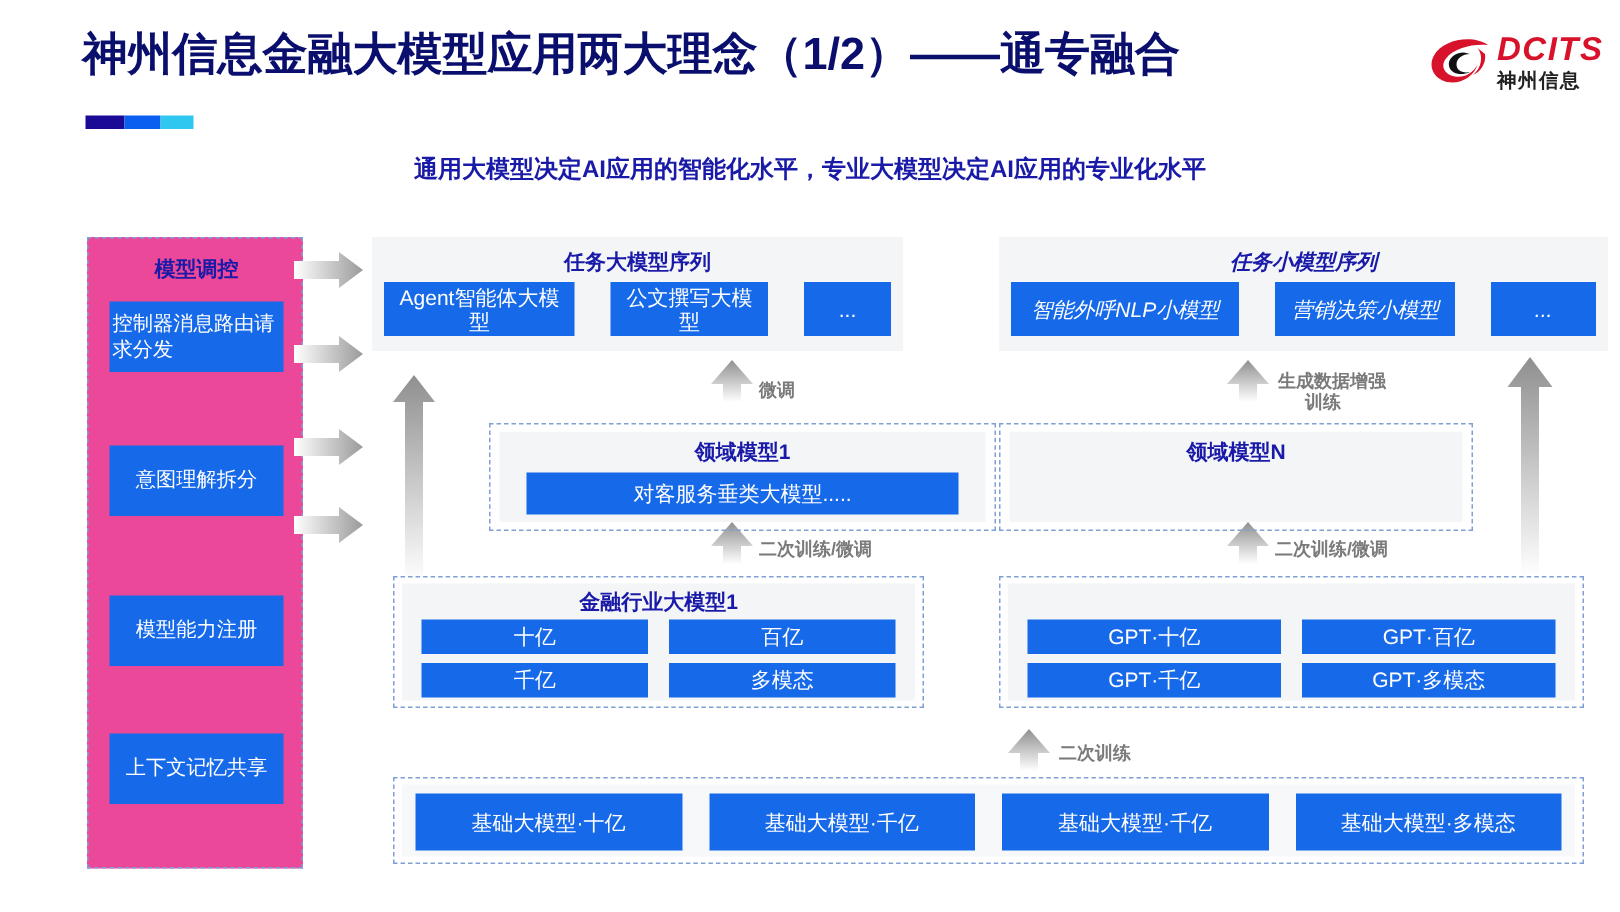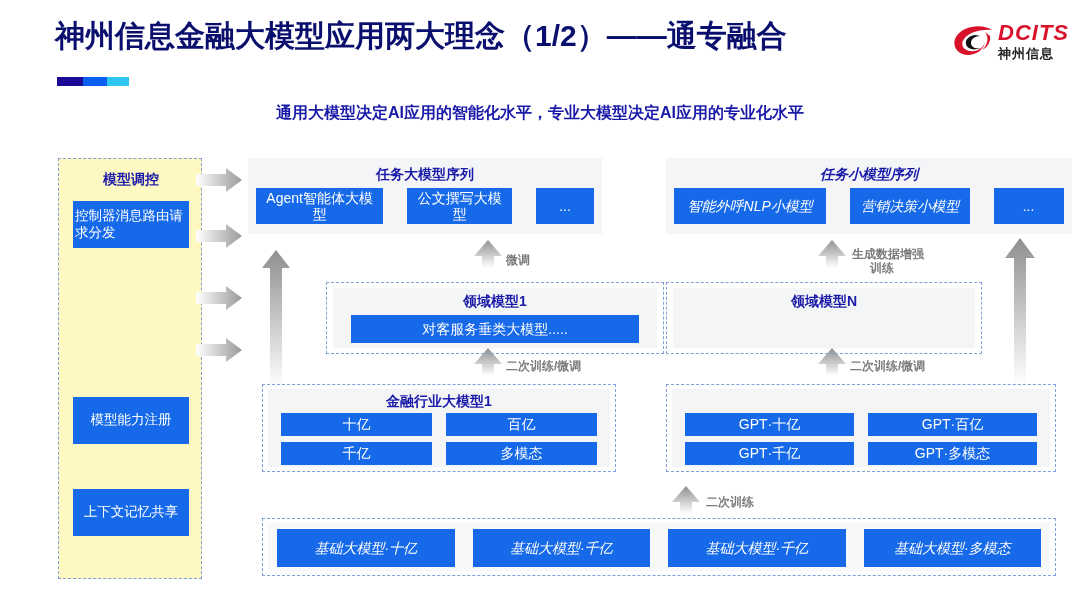--- a/index.html
+++ b/index.html
@@ -41,21 +41,21 @@
     text-align:center;font-size:14px;line-height:1.15;
     box-sizing:border-box;padding:2px 4px;
   }
   .panel-title{
     color:#1a1aa8;font-weight:bold;font-size:14px;text-align:center;
   }
   .dashed{border:1px dashed #7f9fd6;box-sizing:border-box;}
   .greyfill{background:#f4f6f8;}
 
   
-  .sidebar{position:absolute;left:58px;top:158px;width:144px;height:421px;background:#fef9c3;}
+  .sidebar{position:absolute;left:58px;top:158px;width:144px;height:421px;background:#ec4899;}
   .sidebar-title{position:absolute;left:0;top:12px;width:144px;}
   .sb-chip{position:absolute;left:14px;width:116px;background:#1669e8;color:#fff;
     display:flex;align-items:center;justify-content:center;text-align:left;
     font-size:13.5px;line-height:1.25;box-sizing:border-box;padding:2px;}
   .sb0{top:42px;height:47px;}
   .sb1{top:138px;height:47px;}
   .sb2{top:238px;height:47px;}
   .sb3{top:330px;height:47px;}
 
   
@@ -83,21 +83,21 @@
   .ind-right{left:418px;width:390px;}
   .ind .fill{position:absolute;left:5px;right:5px;top:4px;bottom:4px;background:#f3f5f7;}
   .ind-title{position:absolute;left:0;top:8px;width:100%;}
   .ind-grid{position:absolute;left:18px;right:18px;top:28px;display:grid;
     grid-template-columns:1fr 1fr;grid-auto-rows:23px;gap:6px 14px;}
   .ind-grid .chip{font-size:14px;}
 
   
   .base{position:absolute;left:14px;top:360px;width:794px;height:58px;}
   .base .fill{position:absolute;left:5px;right:5px;top:4px;bottom:4px;background:#f6f8f9;}
-  .base-row{position:absolute;left:14px;right:14px;top:10px;height:38px;display:flex;gap:18px;font-style:italic;}
+  .base-row{position:absolute;left:14px;right:14px;top:10px;height:38px;display:flex;gap:18px;}
   .base-row .chip{flex:1;font-size:14px;}
 
   .lbl{position:absolute;color:#7a7a7a;font-size:12px;font-weight:bold;
     line-height:1.15;text-align:center;white-space:nowrap;}
 </style>
 </head>
 <body>
 
 <div class="header">
   <div class="title">神州信息金融大模型应用两大理念（1/2）——通专融合</div>
@@ -121,20 +121,21 @@
     <div class="logo-txt">
       <div class="logo-en">DCITS</div>
       <div class="logo-cn">神州信息</div>
     </div>
   </div>
 </div>
 
 <div class="sidebar dashed">
   <div class="sidebar-title panel-title">模型调控</div>
   <div class="sb-chip sb0">控制器消息路由请求分发</div>
+  <div class="sb-chip sb1">意图理解拆分</div>
   <div class="sb-chip sb2">模型能力注册</div>
   <div class="sb-chip sb3">上下文记忆共享</div>
 </div>
 
 <svg style="position:absolute;left:196px;top:168px;width:52px;height:210px;" viewBox="0 0 52 210">
   <defs>
     <linearGradient id="gr" x1="0" y1="0" x2="1" y2="0">
       <stop offset="0%" stop-color="#ffffff"></stop>
       <stop offset="100%" stop-color="#9a9a9a"></stop>
     </linearGradient>

